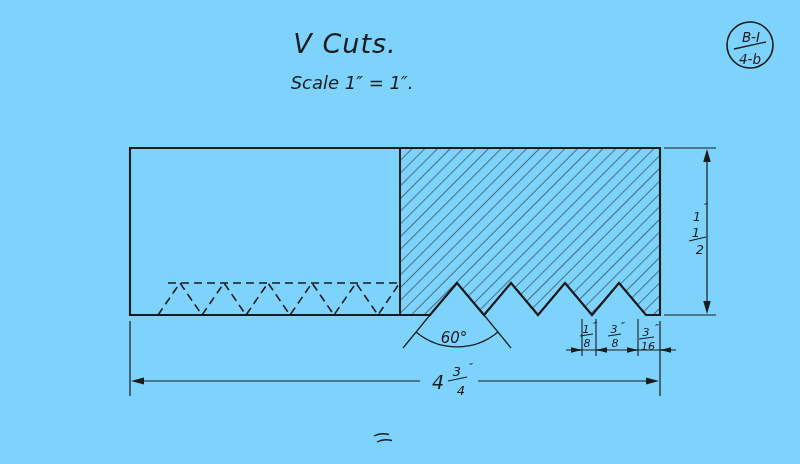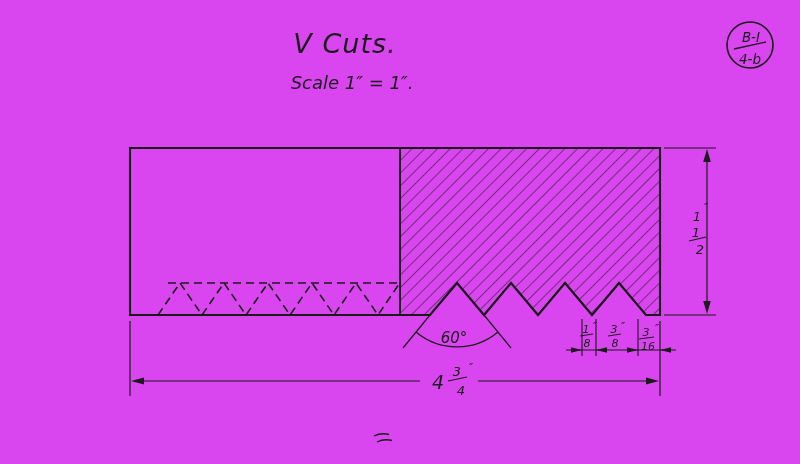--- a/index.html
+++ b/index.html
@@ -1,19 +1,19 @@
 <!DOCTYPE html>
 <html><head>
 <meta charset="utf-8">
 <style>
   html,body{margin:0;padding:0;background:#ffffff;}
   .sheet{
     position:relative;
     width:800px;height:464px;
-    background:#d946ef;
+    background:#7dd3fc;
     overflow:hidden;
     font-family:"DejaVu Sans", sans-serif;
   }
   svg{position:absolute;left:0;top:0;}
   .ink-line{stroke:#1b1b1b;fill:none;}
   .ink-fill{fill:#1b1b1b;stroke:none;}
   text{
     font-family:"DejaVu Sans", sans-serif;
     font-style:italic;
     fill:#1b1b1b;

